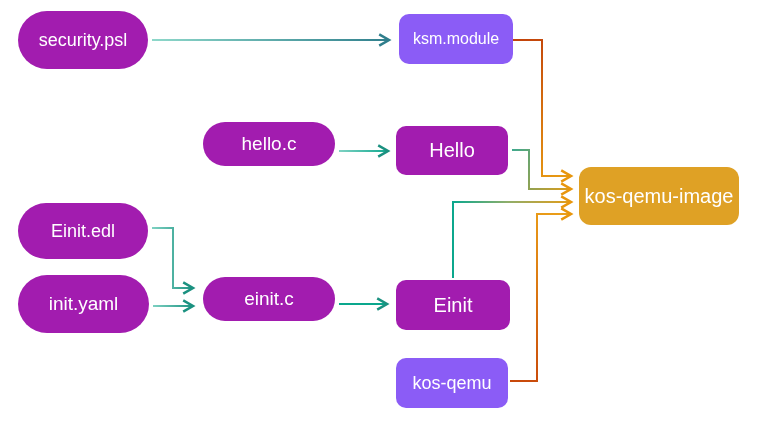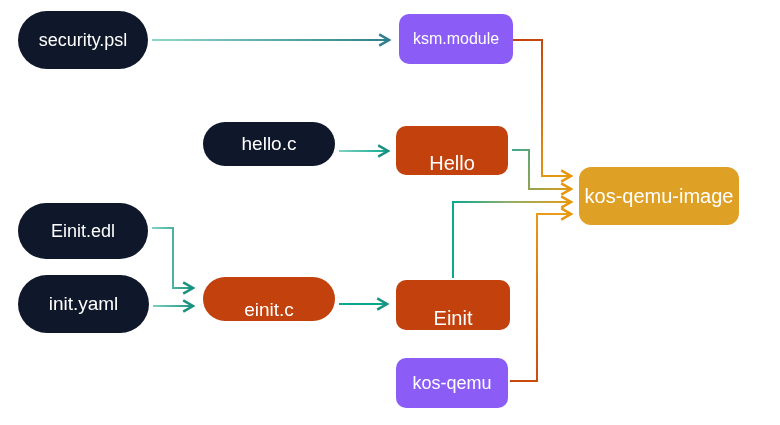--- a/index.html
+++ b/index.html
@@ -14,22 +14,22 @@
   .node{
     position:absolute;
     display:flex;align-items:center;justify-content:center;
     color:#ffffff;
     text-align:center;
     box-sizing:border-box;
     white-space:nowrap;
   }
   .pill{border-radius:29px;}
   .rect{border-radius:10px;}
-  .light-teal{background:#0f172a;}
-  .teal{background:#c2410c;align-items:flex-end;}
+  .light-teal{background:#a21caf;}
+  .teal{background:#a21caf;}
   .red{background:#8b5cf6;}
   .gold{background:#dfa125;}
 
   .n-security  {left:18px;  top:11px;  width:130px; height:58px; font-size:18px;}
   .n-ksm       {left:399px; top:14px;  width:114px; height:50px; font-size:16px;}
   .n-helloc    {left:203px; top:122px; width:132px; height:44px; font-size:19px;}
   .n-hello     {left:396px; top:126px; width:112px; height:49px; font-size:20px;}
   .n-helloedl  {left:18px;  top:203px; width:130px; height:56px; font-size:18px;}
   .n-inityaml  {left:18px;  top:275px; width:131px; height:58px; font-size:19px;}
   .n-einitc    {left:203px; top:277px; width:132px; height:44px; font-size:19px;}

